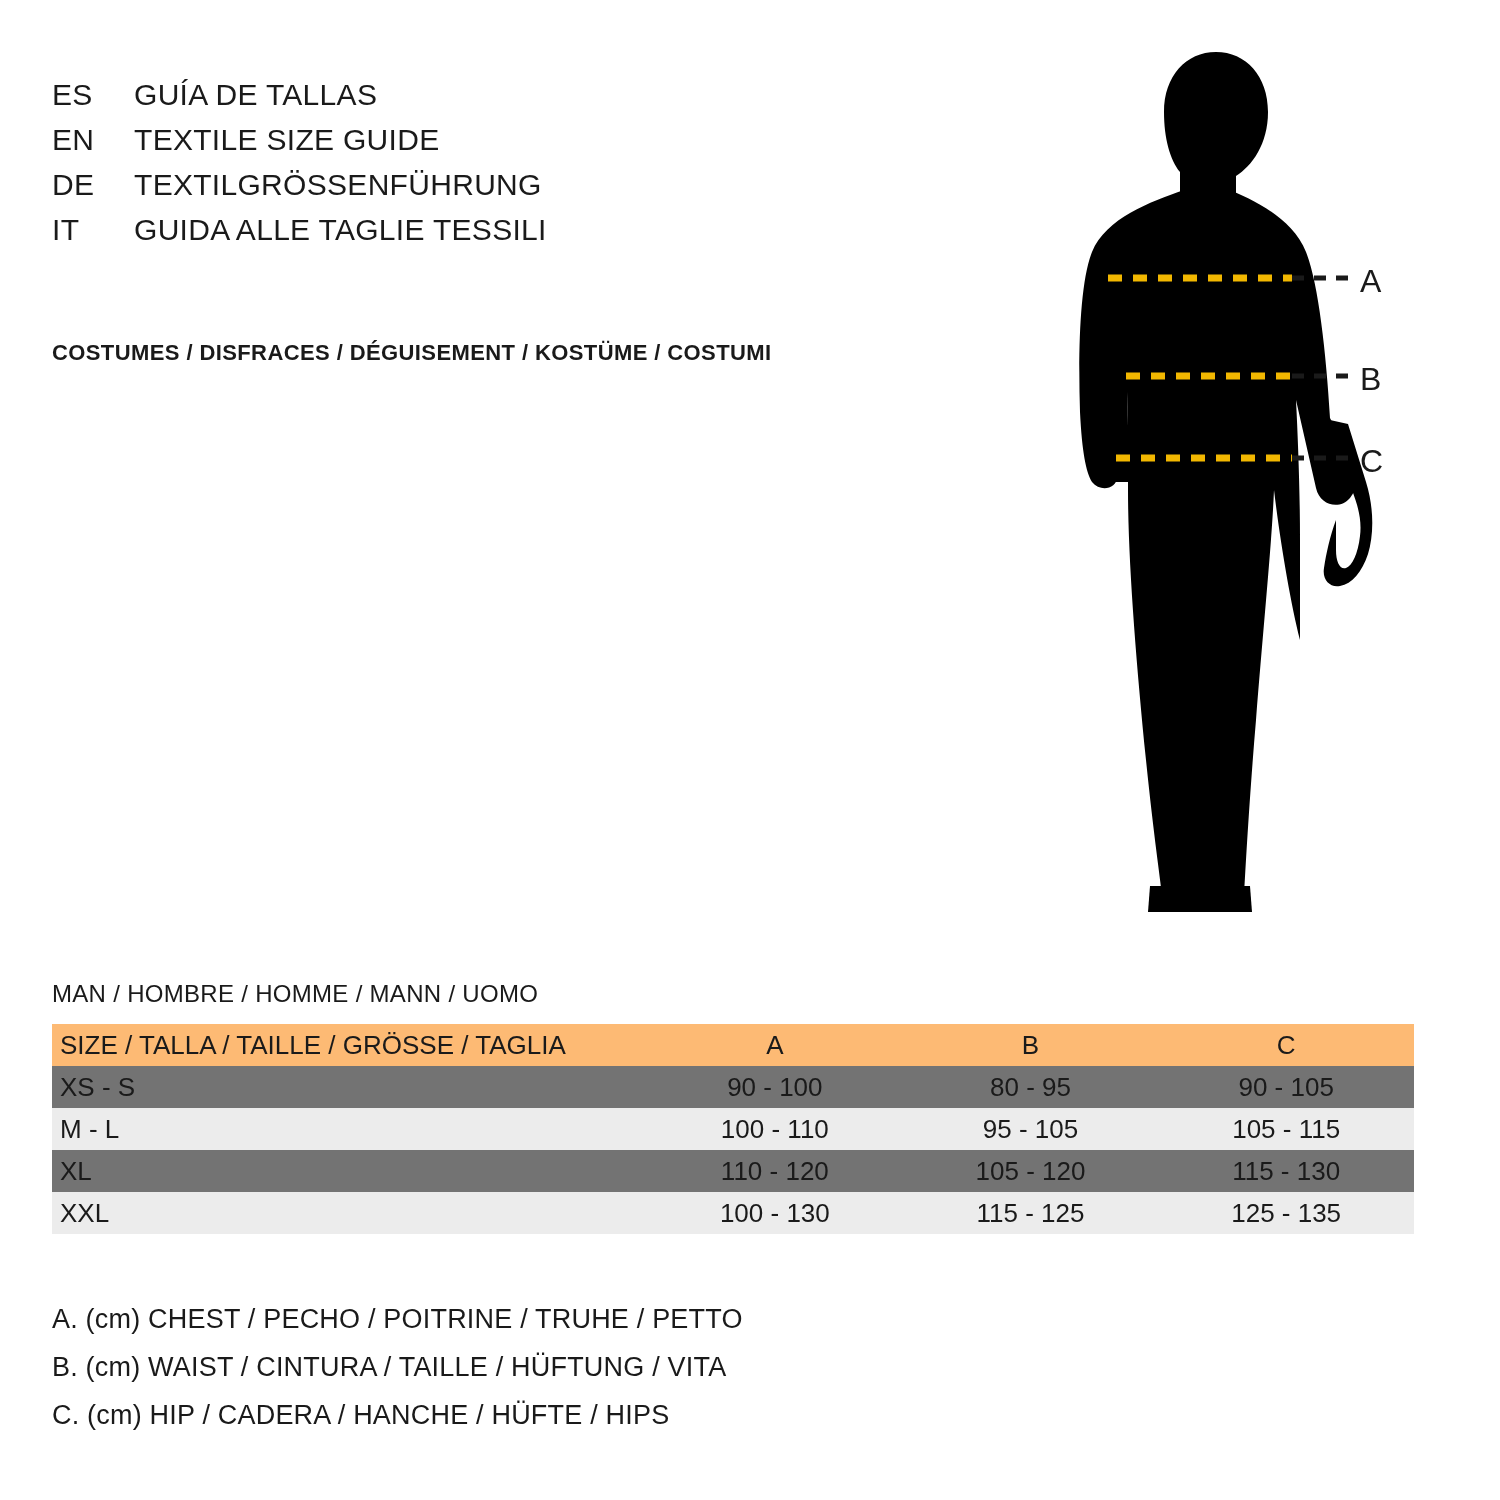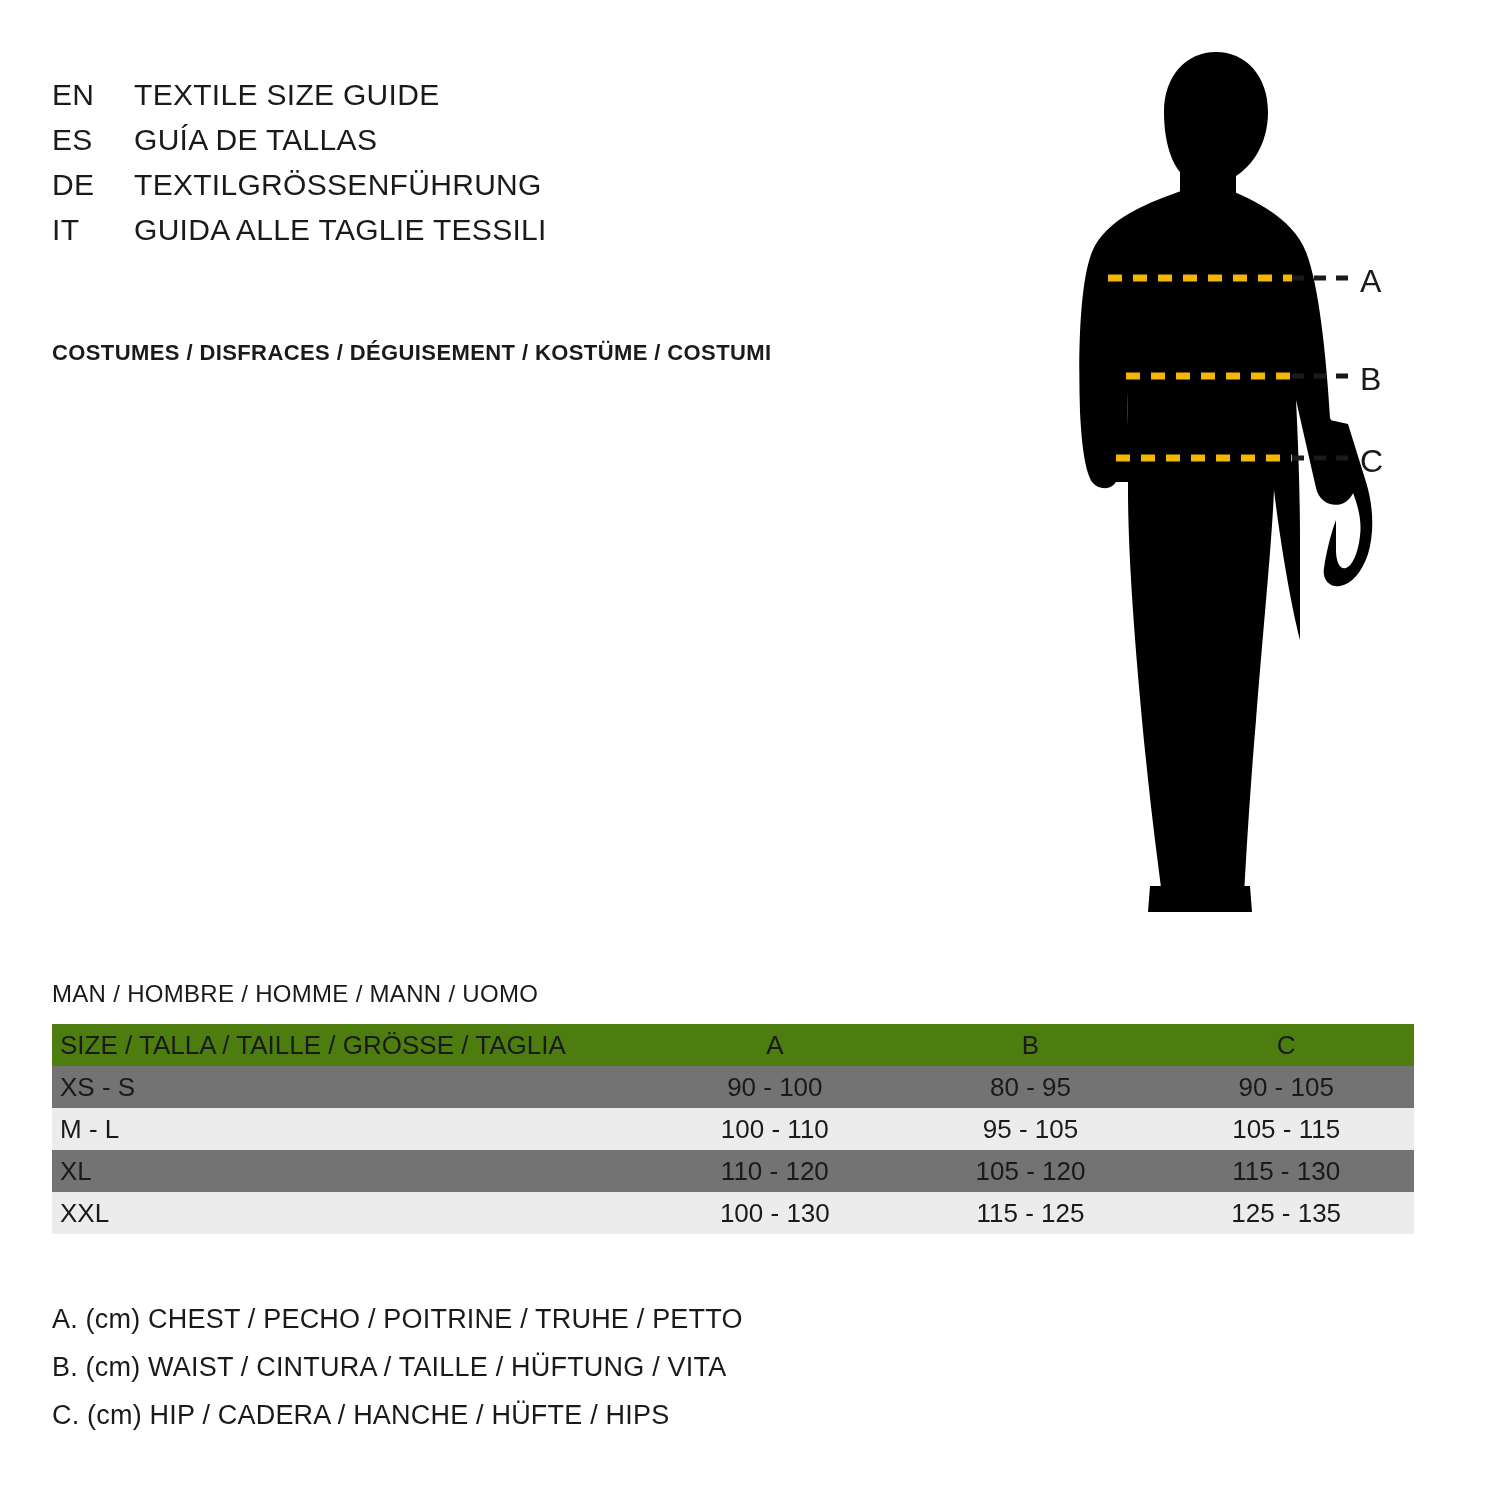--- a/index.html
+++ b/index.html
@@ -100,21 +100,21 @@
   table.size-table th.col-size,
   table.size-table td.col-size {
     text-align: left;
     padding-left: 8px;
     width: 590px;
   }
   table.size-table th.col-m,
   table.size-table td.col-m {
     width: 257px;
   }
-  tr.header-row { background: #4d7c0f; }
+  tr.header-row { background: #fdba74; }
   tr.row-alt { background: #ececec; }
   tr.row-plain { background: #737373; }
 
   
   #legend {
     position: absolute;
     left: 52px;
     top: 1295px;
   }
   .legend-row {
@@ -122,26 +122,26 @@
     line-height: 48px;
     letter-spacing: 0.2px;
     white-space: nowrap;
   }
 </style>
 </head>
 <body>
 
 <div id="lang-block">
   <div class="lang-row">
+    <span class="lang-code">ES</span>
+    <span class="lang-label">GUÍA DE TALLAS</span>
+  </div>
+  <div class="lang-row">
     <span class="lang-code">EN</span>
     <span class="lang-label">TEXTILE SIZE GUIDE</span>
-  </div>
-  <div class="lang-row">
-    <span class="lang-code">ES</span>
-    <span class="lang-label">GUÍA DE TALLAS</span>
   </div>
   <div class="lang-row">
     <span class="lang-code">DE</span>
     <span class="lang-label">TEXTILGRÖSSENFÜHRUNG</span>
   </div>
   <div class="lang-row">
     <span class="lang-code">IT</span>
     <span class="lang-label">GUIDA ALLE TAGLIE TESSILI</span>
   </div>
 </div>

